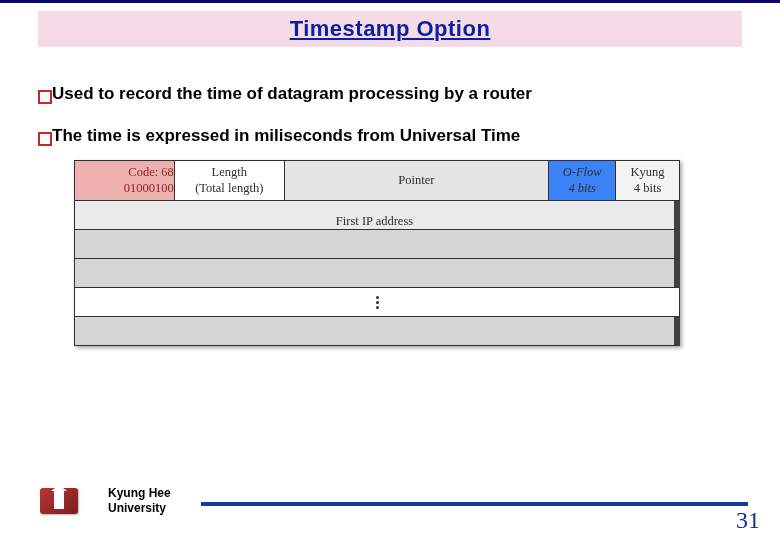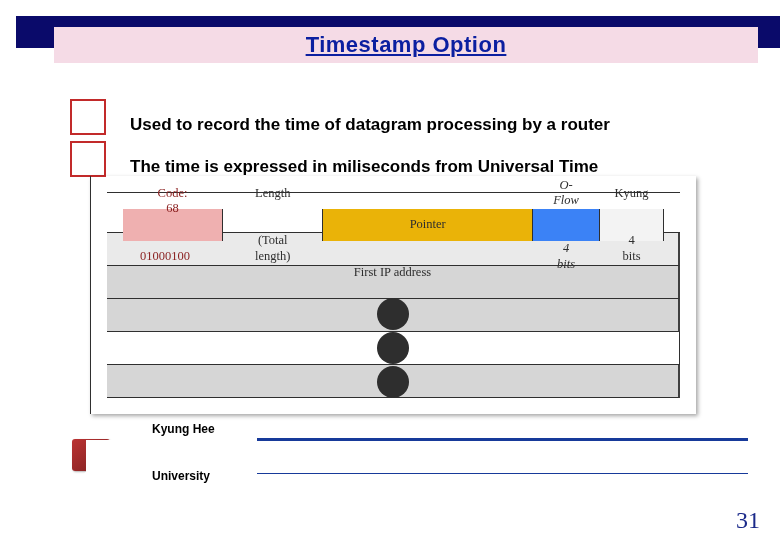--- a/index.html
+++ b/index.html
@@ -1,15 +1,15 @@
 <!DOCTYPE html>
 <html><head>
 <meta charset="utf-8">
 <style>
-  * { box-sizing: border-box; margin: 0; padding: 16px; }
+  * { box-sizing: border-box; margin: 0; padding: 0; }
   body {
     width: 780px;
     height: 540px;
     background: #fff;
     font-family: Arial, Helvetica, sans-serif;
     position: relative;
     overflow: hidden;
   }
   .top-accent {
     position: absolute;
@@ -32,22 +32,23 @@
     font-size: 22px;
     text-decoration: underline;
     text-decoration-thickness: 2px;
     text-underline-offset: 2px;
     letter-spacing: 0.5px;
   }
   .bullet-line {
     position: absolute;
     left: 38px;
     display: flex;
-    align-items: flex-start;
-    gap: 8px;
+    align-items: flex-end;
+    gap: 0;
+    margin-top: 17px;
   }
   .bullet-line.b1 { top: 67px; }
   .bullet-line.b2 { top: 109px; }
   .bullet-icon {
     width: 14px; height: 14px;
     border: 2px solid #c22a2a;
     background: #fff;
     flex-shrink: 0;
   }
   .bullet-text {
@@ -82,30 +83,30 @@
     border-right: 1px solid #2f2f2f;
     line-height: 1.25;
   }
   .code-cell {
     width: 100px;
     background: #efb0b0;
     color: #8a1f1f;
     align-items: flex-end;
   }
   .len-cell { width: 110px; }
-  .ptr-cell { width: 265px; background: #eab308; }
+  .ptr-cell { width: 265px; background: #e5e5e5; }
   .oflow-cell { width: 67px; background: #3b82f6; font-style: italic; }
   .flags-cell { width: 64px; background: #f3f3f3; }
   .drow {
     height: 29px;
     background: #e9e9e9;
     border-bottom: 1px solid #2f2f2f;
-    border-right: 2px solid #404040;
-    display: flex;
-    align-items: flex-start;
+    border-right: 6px solid #404040;
+    display: flex;
+    align-items: flex-end;
     justify-content: center;
     font-family: Georgia, 'Times New Roman', serif;
     font-size: 12.5px;
     color: #2e2e2e;
   }
   .drow.shade { background: #d6d6d6; }
   .drow.light { background: #eaeaea; }
   .vdots {
     height: 29px;
     background: #fff;
@@ -121,20 +122,21 @@
     width: 3px; height: 3px;
     background: #2e2e2e;
     border-radius: 50%;
   }
   .footer {
     position: absolute;
     left: 38px; bottom: 24px;
     width: 710px;
     display: flex;
     align-items: center;
+    gap: 20px;
   }
   .logo {
     width: 42px; height: 30px;
     position: relative;
     flex-shrink: 0;
   }
   .logo-bg {
     width: 38px; height: 26px;
     background: linear-gradient(140deg, #b33, #7a1f1f);
     border-radius: 3px;

